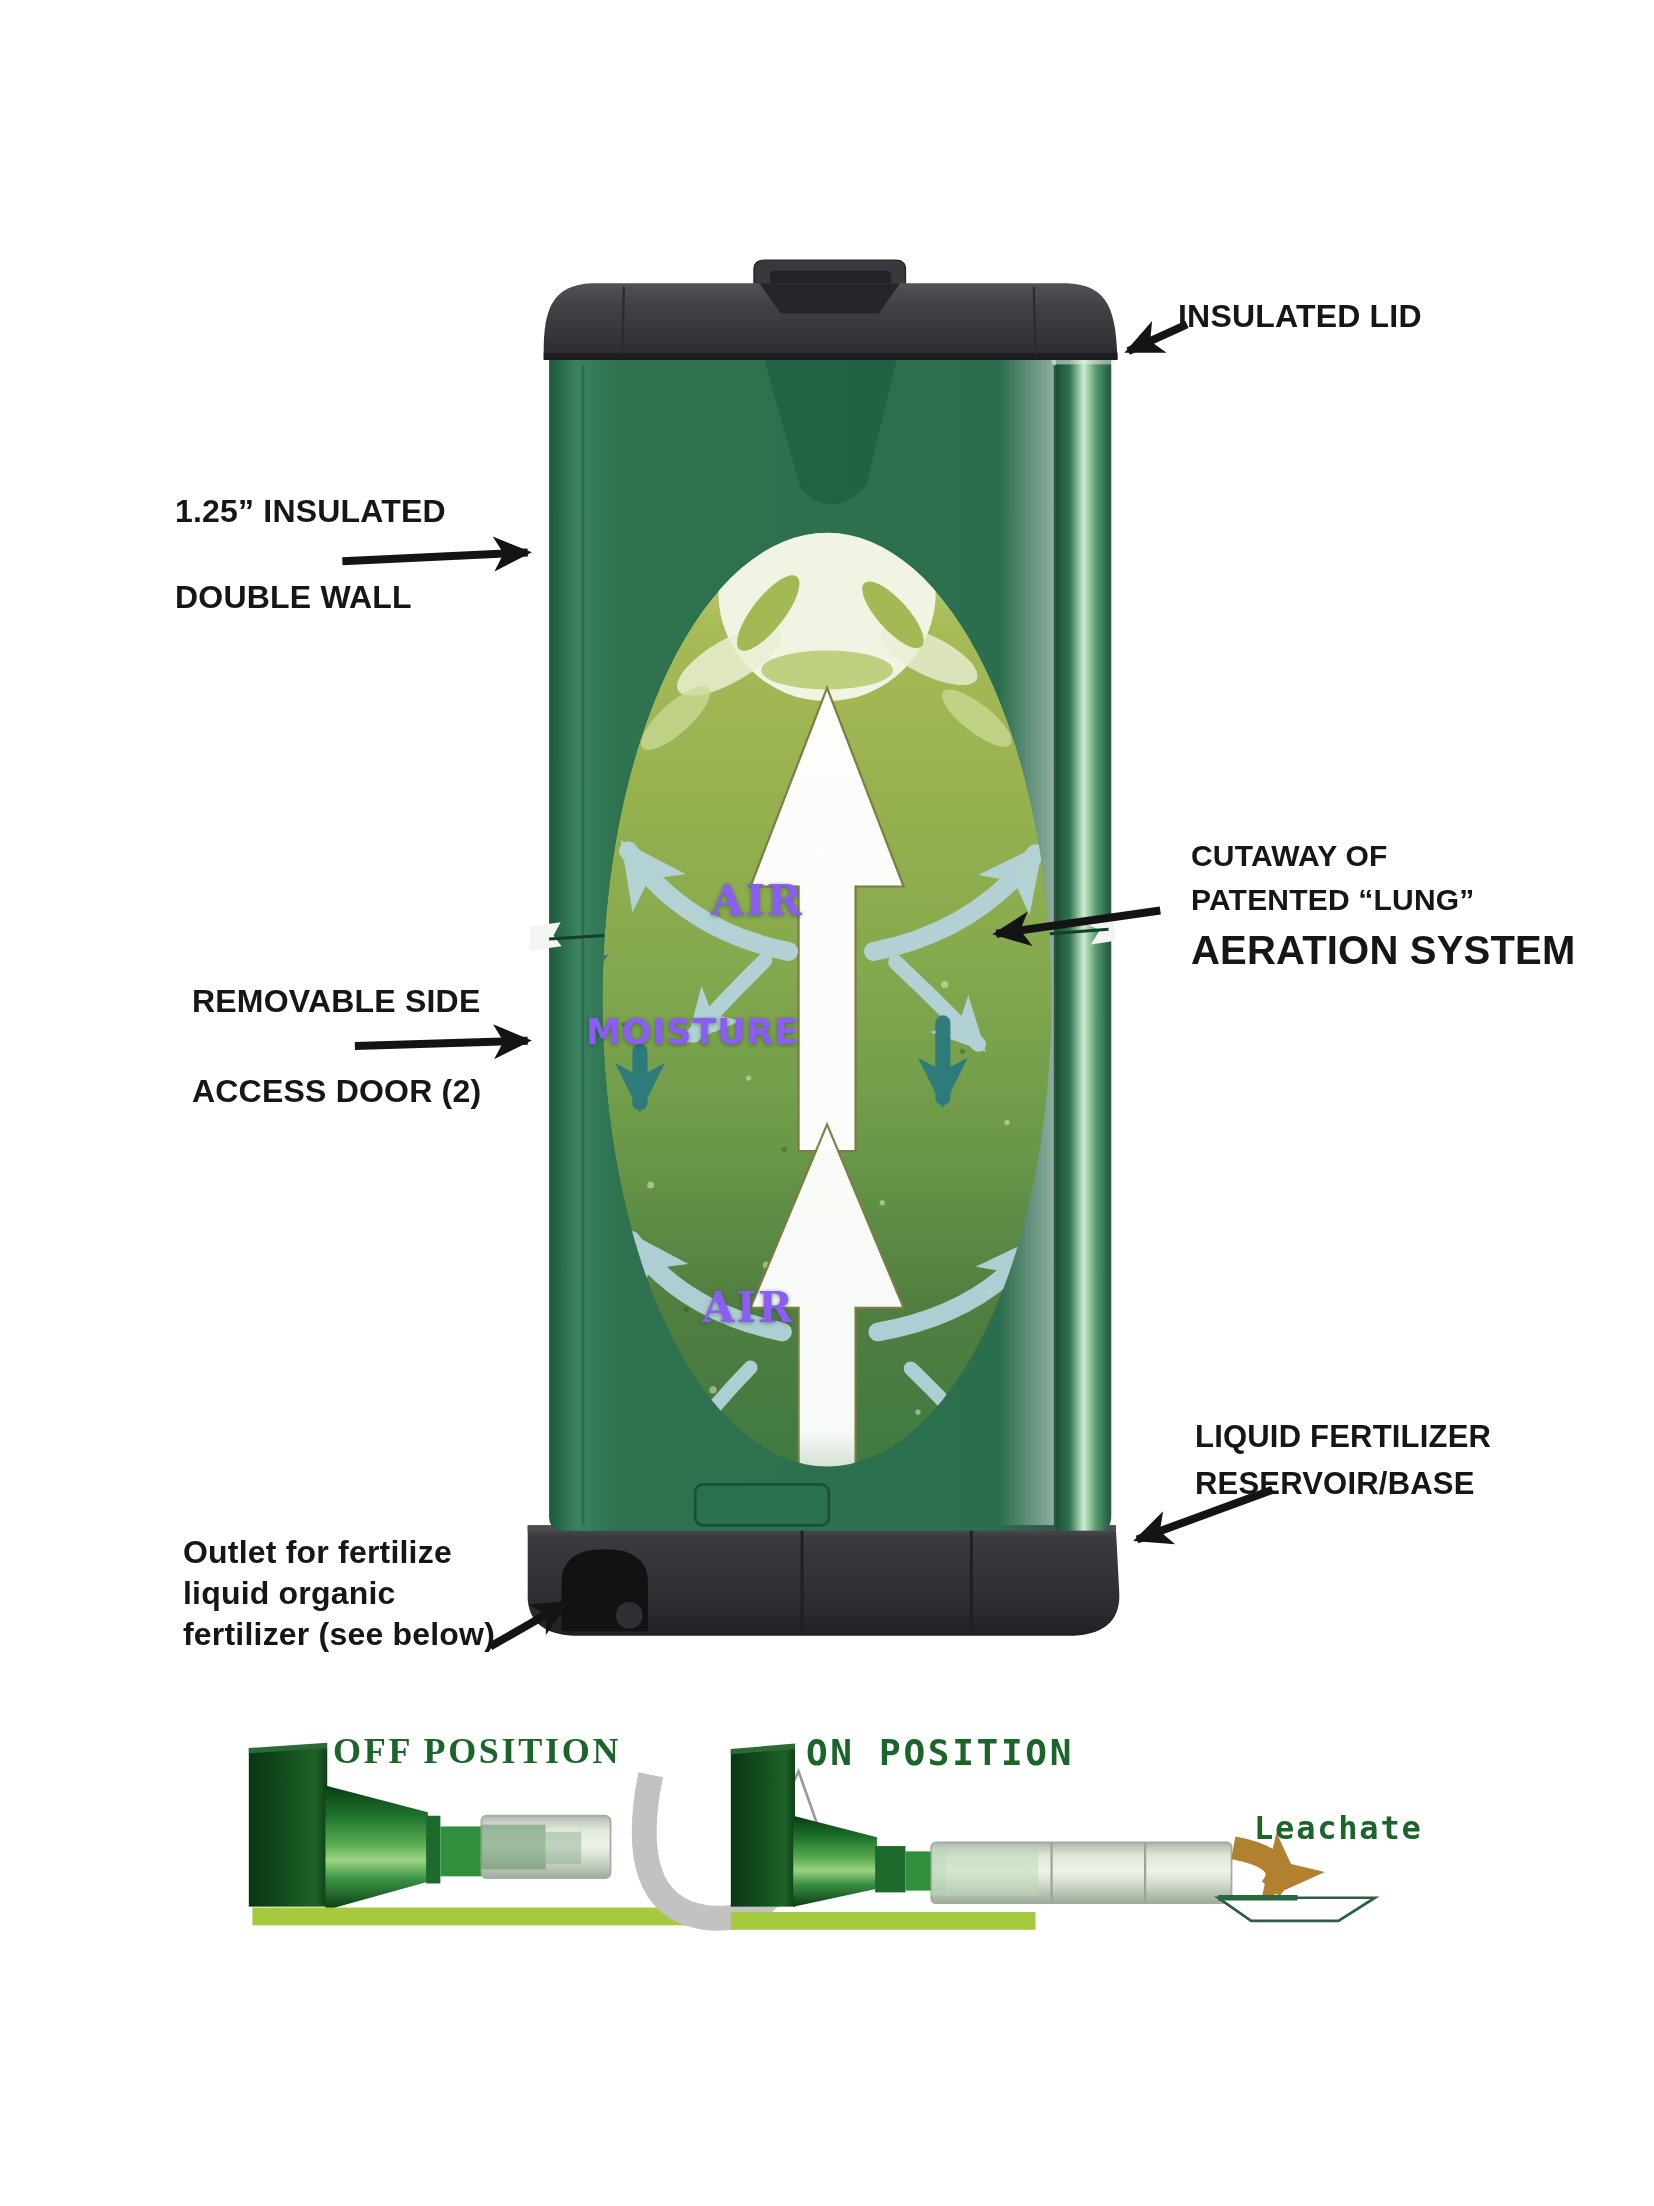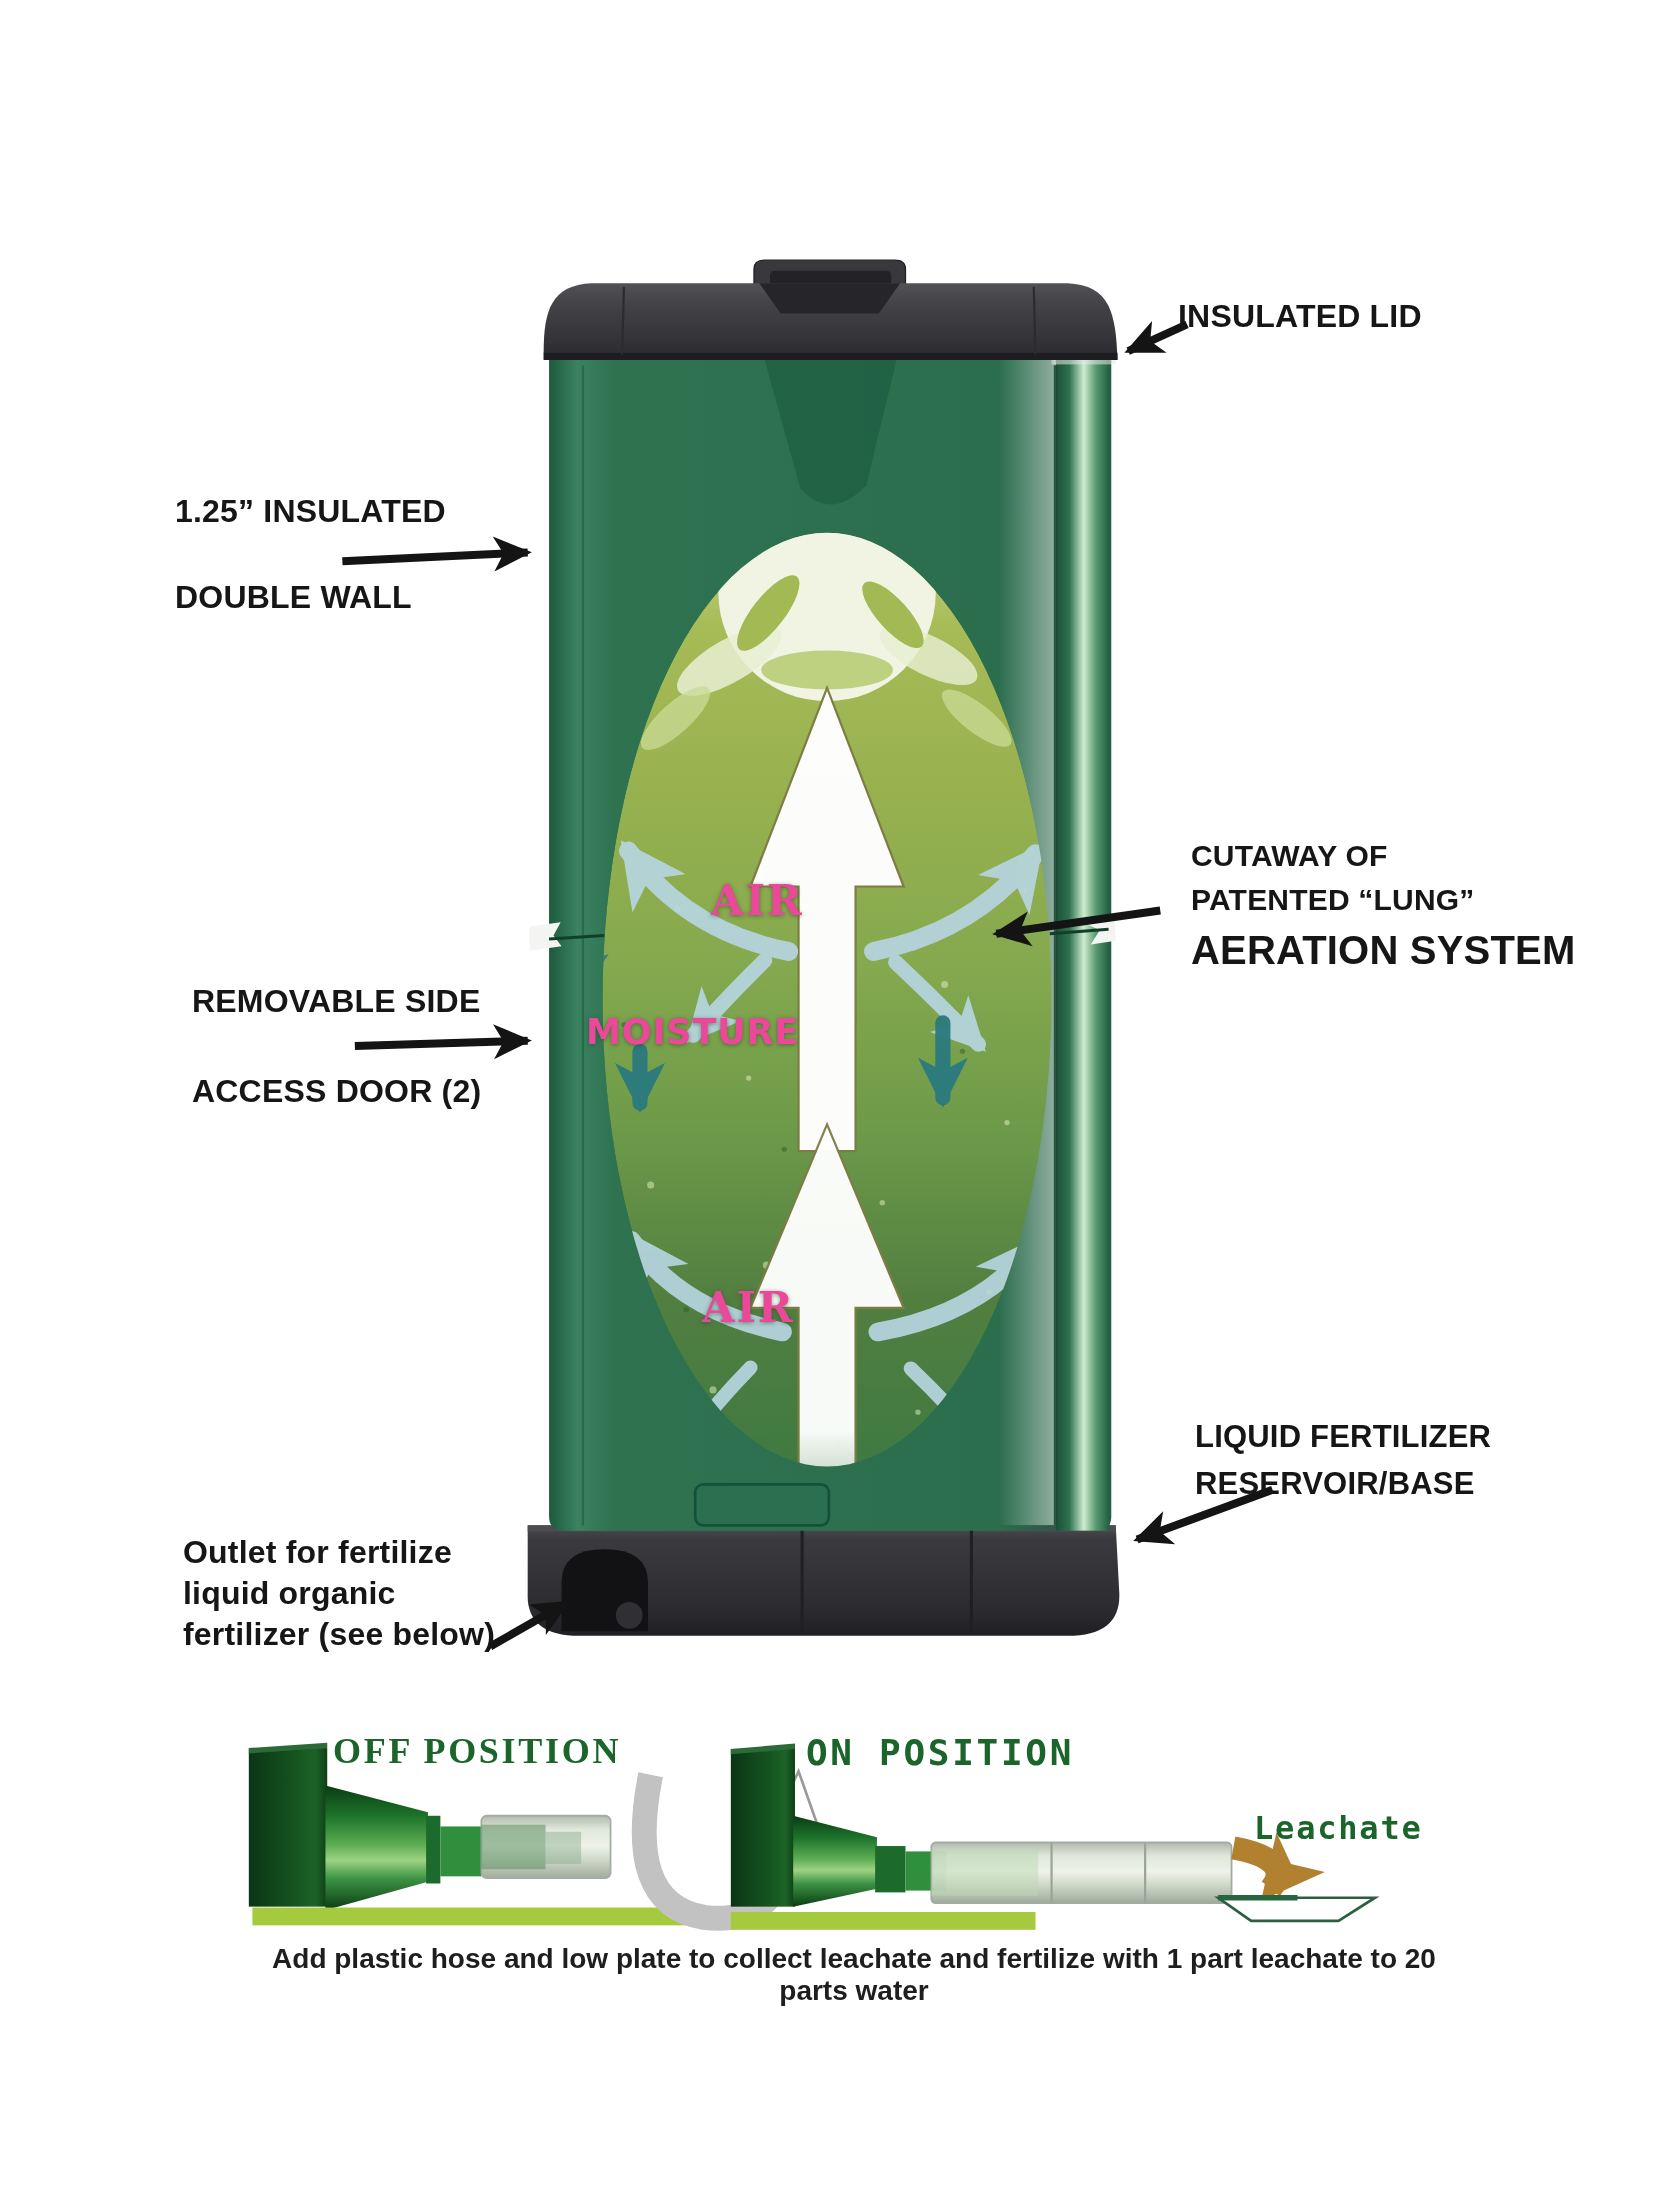--- a/index.html
+++ b/index.html
@@ -1,21 +1,21 @@
 <!DOCTYPE html>
 <html style="font-size:14.3px"><head>
 <meta charset="utf-8">
 <style>
   html,body{margin:0;padding:0;background:#ffffff;}
   .stage{position:relative;width:1607px;height:2206px;background:#ffffff;overflow:hidden;
          font-family:"Liberation Sans",sans-serif;}
   .art{position:absolute;left:0;top:0;width:1655px;height:2206px;}
   .lbl{position:absolute;font-weight:bold;color:#161616;white-space:nowrap;font-size:32px;letter-spacing:0.2px;}
   .lbl.small{font-size:32px;}
-  .cutlbl{position:absolute;font-weight:bold;color:#ec4899;white-space:nowrap;
+  .cutlbl{position:absolute;font-weight:bold;color:#8b5cf6;white-space:nowrap;
           text-shadow:0 0.9px 4.5px rgba(25,70,35,.55);}
   .air{font-family:"DejaVu Serif",serif;font-size:42px;letter-spacing:1.8px;}
   .moist{font-family:"DejaVu Sans",sans-serif;font-size:35px;letter-spacing:0.9px;}
   .valvelbl{position:absolute;font-family:"DejaVu Sans Mono",monospace;font-weight:bold;
             color:#1b652b;font-size:36px;letter-spacing:2.7px;white-space:nowrap;}
   .leach{font-size:32px;letter-spacing:1.8px;}
   .caption{position:absolute;left:239px;top:1943px;width:1230px;text-align:center;
            font-weight:bold;font-size:28px;color:#1e1e1e;}
 </style>
 </head>
@@ -267,15 +267,14 @@
   <div class="lbl small" style="left:183px;top:1616px;">fertilizer (see below)</div>
 
   <div class="cutlbl air" style="left:711px;top:876px;">AIR</div>
   <div class="cutlbl moist" style="left:586px;top:1012px;">MOISTURE</div>
   <div class="cutlbl air" style="left:702px;top:1283px;">AIR</div>
 
   <div class="valvelbl" style="left:333px;top:1730px;font-family:Liberation Serif, serif;">OFF POSITION</div>
   <div class="valvelbl" style="left:806px;top:1732px;">ON POSITION</div>
   <div class="valvelbl leach" style="left:1254px;top:1809px;">Leachate</div>
 
-  <div class="caption">Add plastic hose and low  plate to collect leachate and fertilize with 1 part leachate to 20 parts water</div>
 </div>
 
 
 </body></html>

